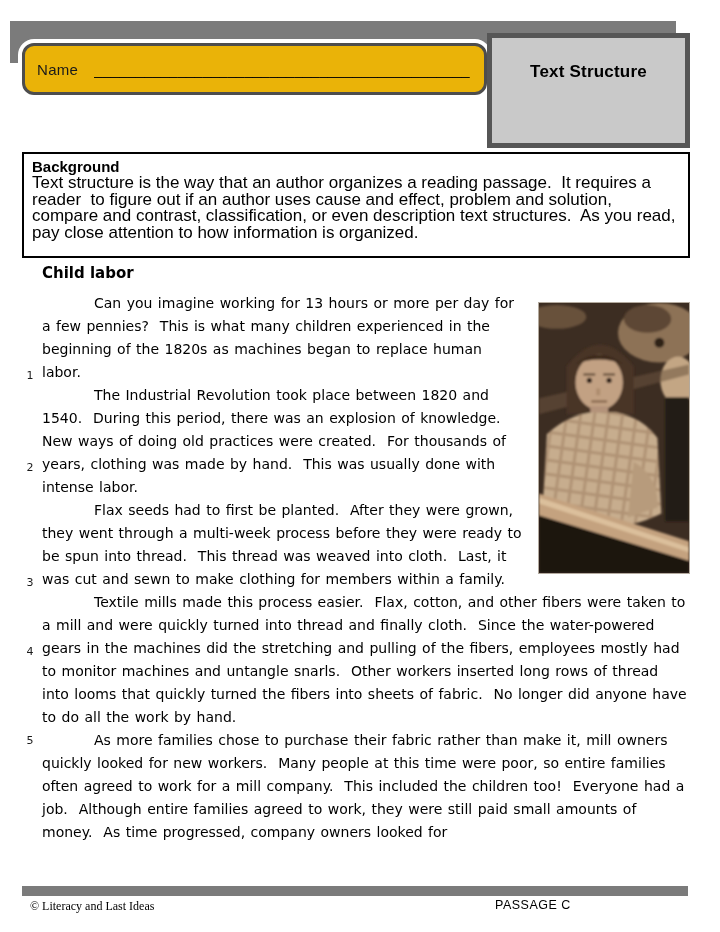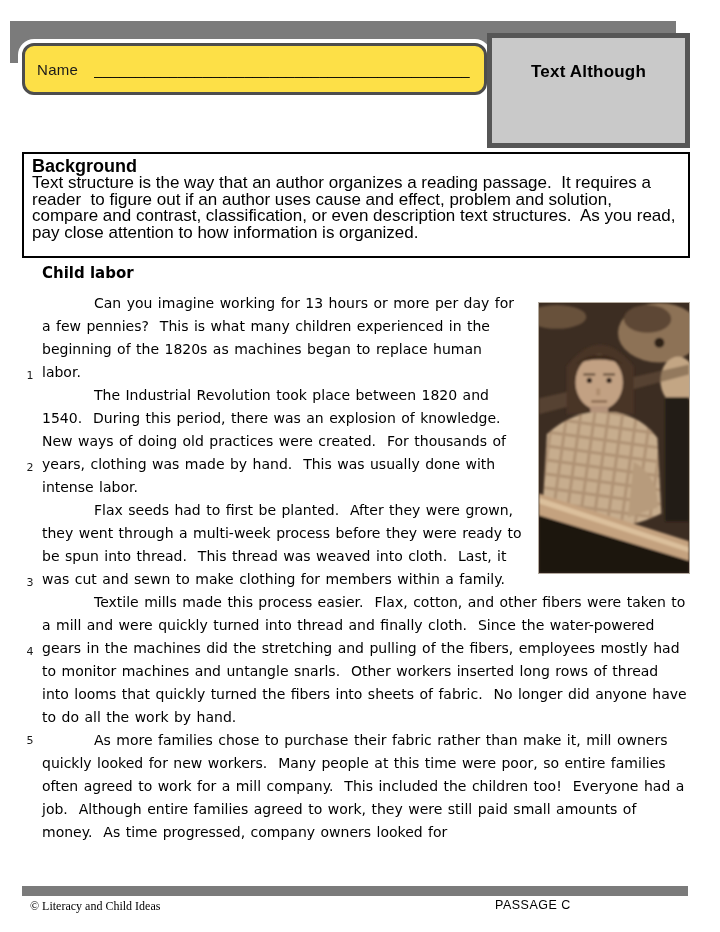--- a/index.html
+++ b/index.html
@@ -16,38 +16,38 @@
     background:var(--page_bg);overflow:hidden;
     font-family:"Liberation Sans",sans-serif;color:var(--ink);
   }
   
   .top-bar{
     position:absolute;left:10px;top:21px;width:666px;height:42px;
     background:var(--bar_gray);
   }
   .name-box{
     position:absolute;left:22px;top:43px;width:465px;height:52px;
-    background:#fde047;border:3px solid #4d4d4d;border-radius:12px;
+    background:#eab308;border:3px solid #4d4d4d;border-radius:12px;
     box-shadow:0 0 0 4px #ffffff;
     display:flex;align-items:center;padding:0 0 0 12px;
   }
   .name-label{font-size:15px;color:#1a1a1a;letter-spacing:0.3px;}
   .name-line{font-size:15px;letter-spacing:0;white-space:nowrap;overflow:hidden;margin-left:16px;}
   .title-box{
     position:absolute;left:487px;top:33px;width:203px;height:115px;
     background:var(--badge_fill);border:5px solid var(--badge_border);
     text-align:center;padding-top:24px;
   }
   .title-box span{font-size:17px;font-weight:bold;letter-spacing:0.2px;}
   
   .background-box{
     position:absolute;left:22px;top:152px;width:668px;height:106px;
     border:2px solid #000;padding:4px 8px;
   }
-  .bg-heading{font-size:18px;font-weight:bold;line-height:17px;}
+  .bg-heading{font-size:15px;font-weight:bold;line-height:17px;}
   .bg-body{font-size:17px;line-height:16.5px;white-space:pre-wrap;}
   
   .passage-title{
     position:absolute;left:42px;top:264px;width:648px;
     text-align:left;font-family:"DejaVu Sans",sans-serif;
     font-size:15px;font-weight:bold;
   }
   .passage{
     position:absolute;left:42px;top:292px;width:648px;
     font-family:"DejaVu Sans",sans-serif;font-size:14px;line-height:23px;
@@ -88,21 +88,21 @@
 <div class="page">
 
   <div class="top-bar"></div>
 
   <div class="name-box">
     <span class="name-label">Name</span>
     <span class="name-line">_____________________________________________</span>
   </div>
 
   <div class="title-box">
-    <span>Text Although</span>
+    <span>Text Structure</span>
   </div>
 
   <div class="background-box">
     <div class="bg-heading">Background</div>
     <div class="bg-body">Text structure is the way that an author organizes a reading passage.  It requires a reader  to figure out if an author uses cause and effect, problem and solution, compare and contrast, classification, or even description text structures.  As you read, pay close attention to how information is organized.</div>
   </div>
 
   <div class="passage-title">Child labor</div>
 
   <div class="passage">
@@ -168,16 +168,16 @@
     </div>
 
     <div class="para">
       <span class="pnum">5</span>
       <span class="ptext">As more families chose to purchase their fabric rather than make it, mill owners quickly looked for new workers.  Many people at this time were poor, so entire families often agreed to work for a mill company.  This included the children too!  Everyone had a job.  Although entire families agreed to work, they were still paid small amounts of money.  As time progressed, company owners looked for</span>
     </div>
 
   </div>
 
   <div class="footer-bar"></div>
-  <div class="copyright">© Literacy and Child Ideas</div>
+  <div class="copyright">© Literacy and Last Ideas</div>
   <div class="passage-label">PASSAGE C</div>
 
 </div>
 
 </body></html>

